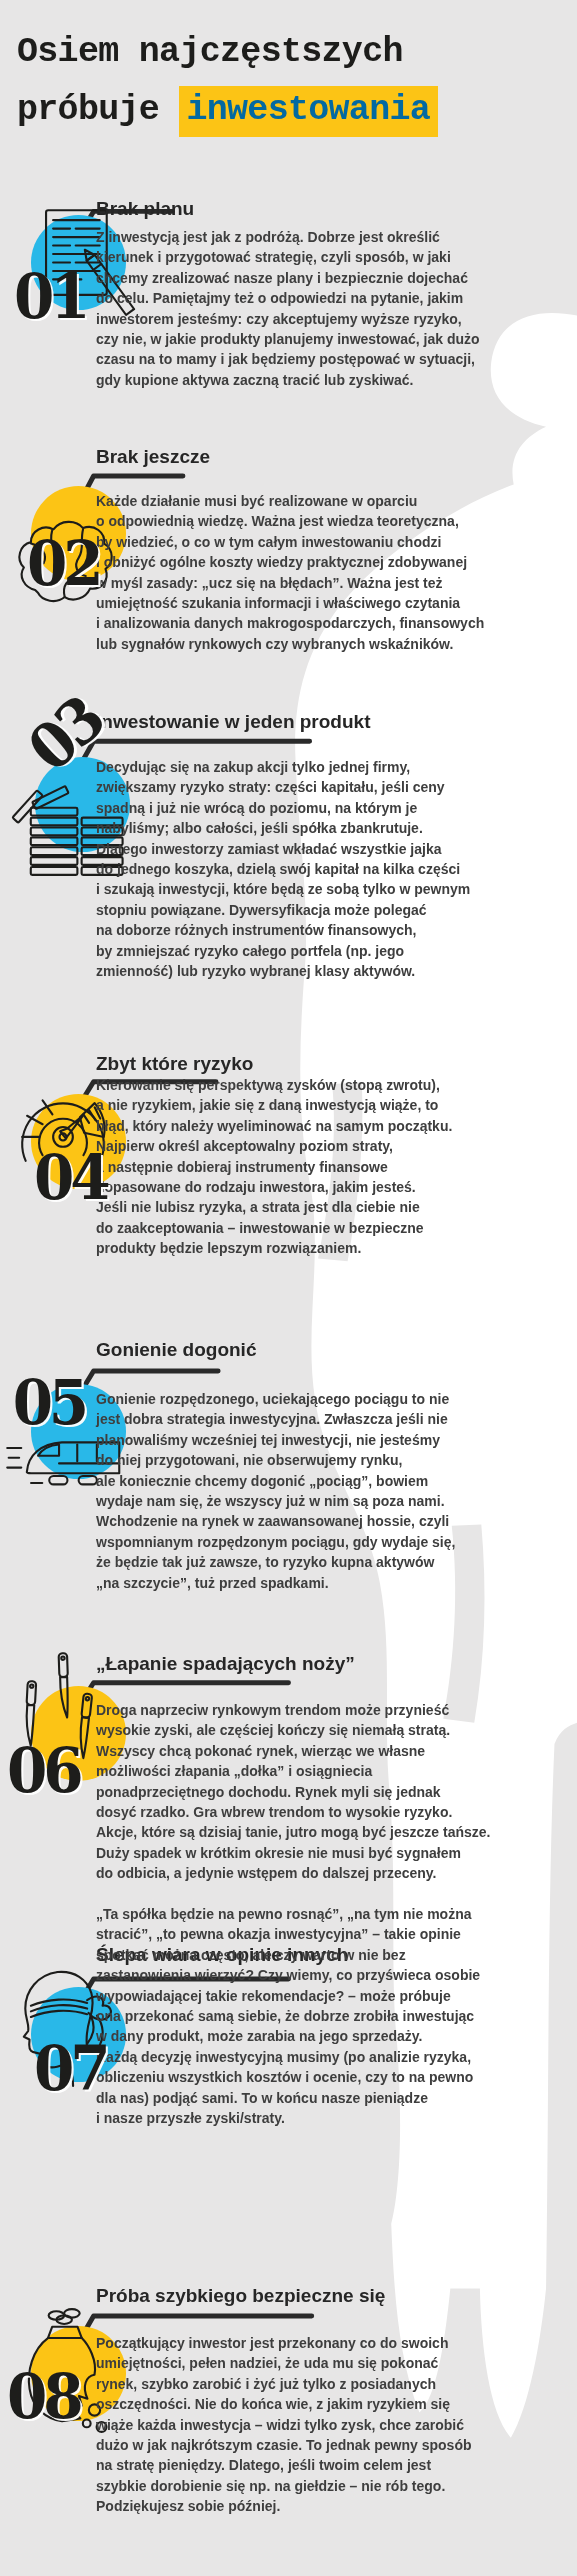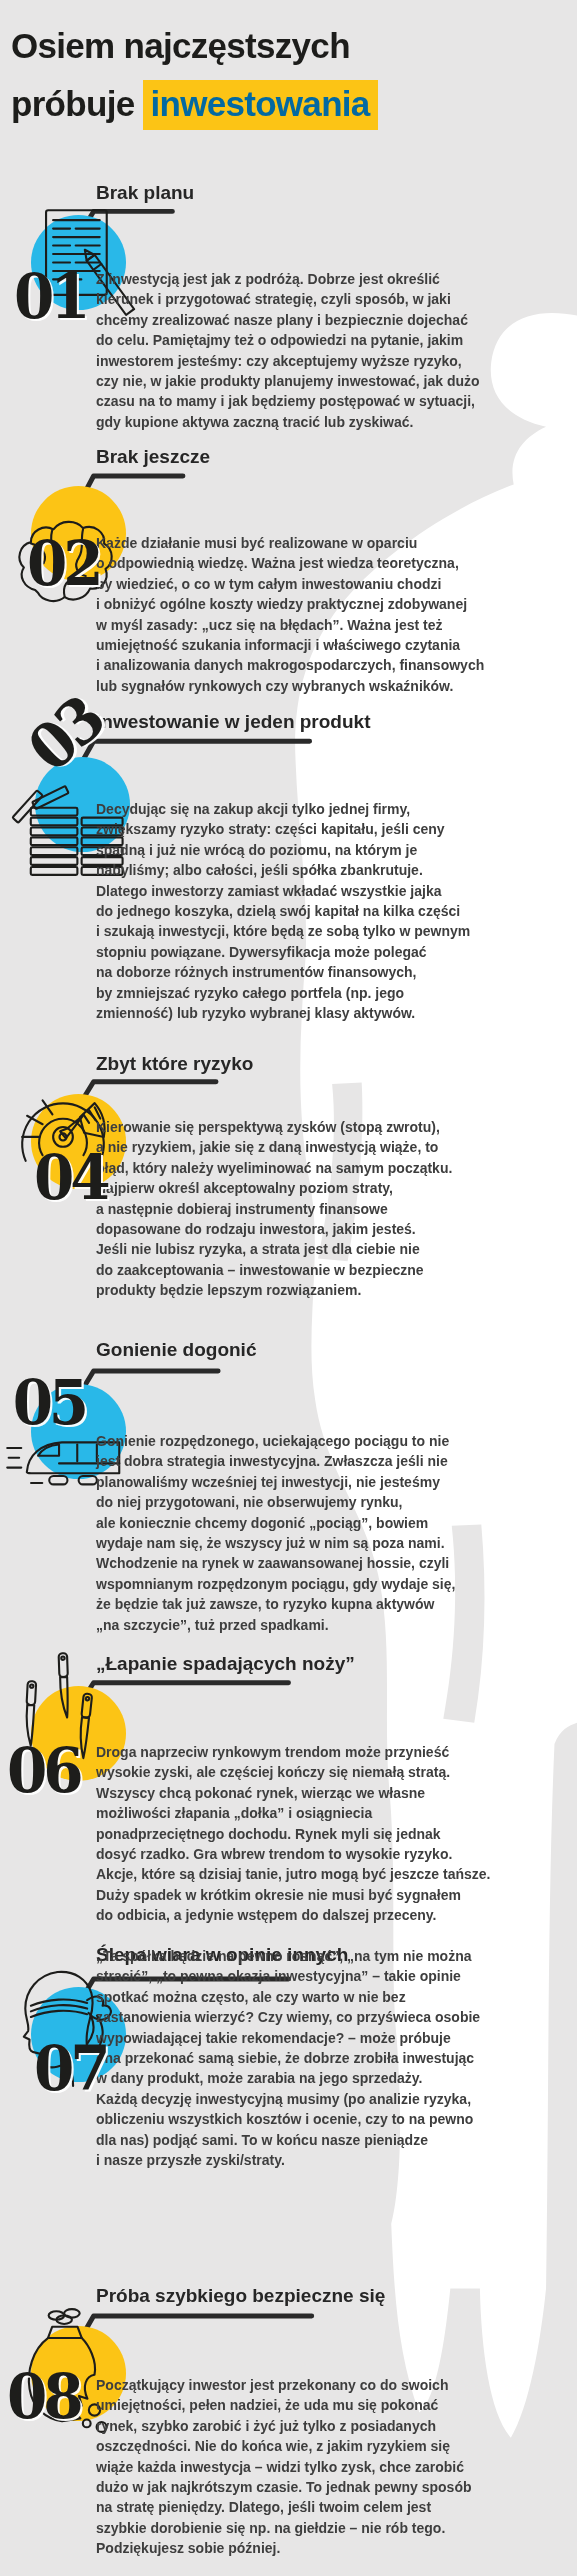--- a/index.html
+++ b/index.html
@@ -3,33 +3,33 @@
 <meta charset="utf-8">
 <style>
   :root{
     --background:#e7e6e6; --accent-blue:#29b8e8; --accent-yellow:#fcc415;
     --text:#3e3e3e; --heading:#262626; --line:#2a2a2a; --number:#1d1d1b; --silhouette:#ffffff;
   }
   html,body{margin:0;padding:0;}
   body{width:577px;height:2576px;position:relative;overflow:hidden;
        background:var(--background);font-family:"Liberation Sans",sans-serif;}
   svg.layer{position:absolute;left:0;top:0;pointer-events:none;}
-  h1{position:absolute;left:7px;top:12.7px;margin:4px;z-index:3;
-     font-family:Liberation Sans, sans-serif;font-weight:700;font-size:35px;line-height:58px;
+  h1{position:absolute;left:7px;top:12.7px;margin:10px;z-index:3;
+     font-family:Liberation Mono, monospace;font-weight:700;font-size:35px;line-height:58px;
      color:var(--number);letter-spacing:-0.7px;white-space:nowrap;}
   h1 .hl{background:var(--accent-yellow);color:#0369a1;padding:4.2px 8.4px 7px 7px;}
   .circle{position:absolute;width:95px;height:95px;border-radius:50%;z-index:1;}
   .num{position:absolute;z-index:4;font-family:"DejaVu Serif",serif;font-weight:700;
        font-size:58px;line-height:58px;letter-spacing:-4.2px;color:var(--number);
        text-shadow:2.1px 2.1px 0 rgba(255,255,255,.95);transform:scaleY(1.06);transform-origin:left top;}
   .num.rot{transform:rotate(-42deg) scaleY(1.06);}
   h2.head{position:absolute;left:96px;margin:0;z-index:3;font-weight:700;font-size:19px;
           line-height:21px;color:var(--heading);white-space:nowrap;}
   .body-text{position:absolute;left:96px;width:473px;z-index:3;font-weight:600;
-             font-size:14px;line-height:20.4px;color:var(--text);white-space:pre-line;margin-top:42px;}
+             font-size:14px;line-height:20.4px;color:var(--text);white-space:pre-line;}
   svg.icon{position:absolute;z-index:2;overflow:visible;}
   svg.icon *{stroke:var(--number);stroke-width:3;fill:none;stroke-linecap:round;stroke-linejoin:round;}
 </style>
 </head>
 <body>
 
 <svg class="layer" width="577" height="2576" viewBox="0 0 820 3660" aria-hidden="true">
   <path fill="var(--silhouette)" d="M820 448 C760 436 706 452 698 515 C693 562 722 594 776 606 C742 622 722 648 730 688 C640 722 540 788 482 862 C432 928 416 1000 420 1080 C424 1190 442 1290 432 1390 C425 1490 422 1590 442 1690 C458 1790 432 1890 448 1990 C462 2090 522 2150 540 2250 C558 2348 544 2450 554 2550 C564 2680 554 2800 564 2900 C574 3040 566 3120 556 3160 C560 3260 566 3350 596 3428 C620 3408 632 3330 640 3252 L682 3252 C684 3340 696 3430 726 3464 C752 3420 768 3330 776 3252 C780 3000 778 2700 788 2478 C796 2458 808 2452 820 2448 Z"></path>
   <path fill="var(--background)" d="M472 1540 C480 1620 468 1710 452 1788 L494 1792 C510 1706 518 1614 514 1538 Z"></path>
   <path fill="var(--background)" d="M642 2168 C652 2262 646 2356 630 2442 L674 2448 C690 2354 692 2258 684 2166 Z"></path>
@@ -177,21 +177,21 @@
 
 <div class="num" style="left:14px;top:266px">01</div>
 <div class="num" style="left:27px;top:533px">02</div>
 <div class="num rot" style="left:18.3px;top:736px">03</div>
 <div class="num" style="left:34px;top:1147px">04</div>
 <div class="num" style="left:12.7px;top:1372px">05</div>
 <div class="num" style="left:7px;top:1740px">06</div>
 <div class="num" style="left:34px;top:2038px">07</div>
 <div class="num" style="left:7px;top:2366px">08</div>
 
-<h2 class="head" style="top:182px">Brak planu</h2>
+<h2 class="head" style="top:198px">Brak planu</h2>
 <h2 class="head" style="top:446px">Brak jeszcze</h2>
 <h2 class="head" style="top:711px">Inwestowanie w jeden produkt</h2>
 <h2 class="head" style="top:1053px">Zbyt które ryzyko</h2>
 <h2 class="head" style="top:1339px">Gonienie dogonić</h2>
 <h2 class="head" style="top:1653px">„Łapanie spadających noży”</h2>
 <h2 class="head" style="top:1944px">Ślepa wiara w opinie innych</h2>
 <h2 class="head" style="top:2285px">Próba szybkiego bezpieczne się</h2>
 
 <div class="body-text" style="top:227px">Z inwestycją jest jak z podróżą. Dobrze jest określić
 kierunek i przygotować strategię, czyli sposób, w jaki

